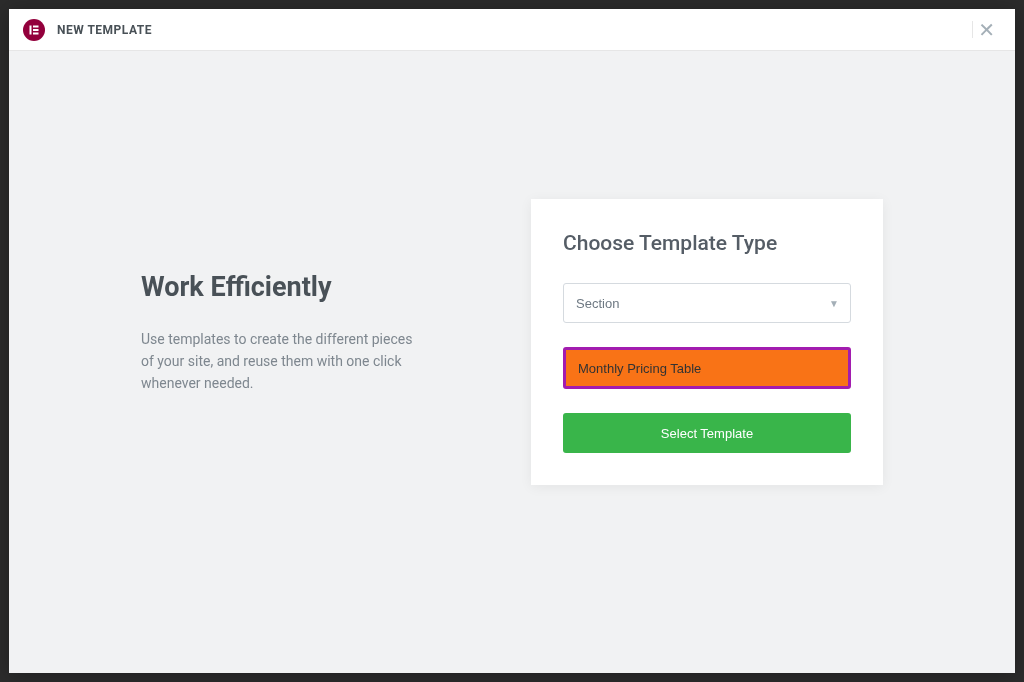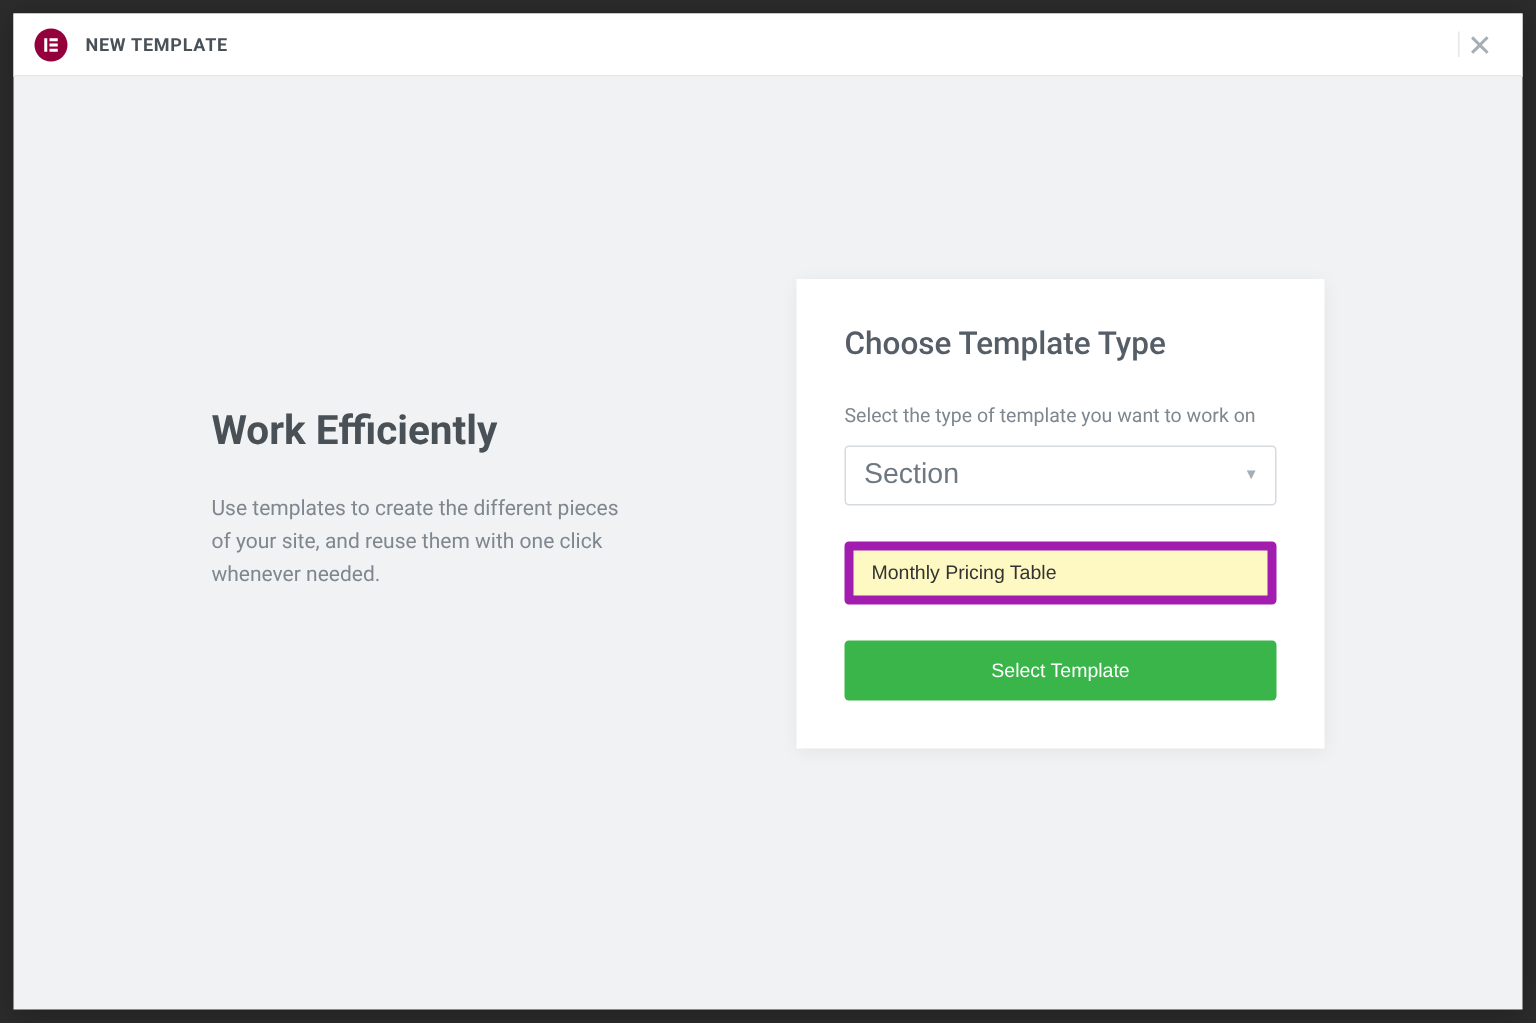--- a/index.html
+++ b/index.html
@@ -116,45 +116,45 @@
     .select-wrap {
       position: relative;
       margin-bottom: 24px;
     }
     .select {
       width: 100%;
       height: 40px;
       border: 1px solid #d5dadf;
       border-radius: 3px;
       padding: 0 12px;
-      font-size: 19px;
+      font-size: 13px;
       color: #6d7882;
       background: #ffffff;
       appearance: none;
       cursor: pointer;
       outline: none;
     }
     .select-caret {
       position: absolute;
       right: 12px;
       top: 50%;
       transform: translateY(-50%);
       pointer-events: none;
       color: #a4afb7;
       font-size: 10px;
     }
     .text-input {
       width: 100%;
       height: 42px;
-      border: 6px solid #a21caf;
+      border: 3px solid #a21caf;
       border-radius: 3px;
       padding: 0 12px;
       font-size: 13px;
       color: #333;
-      background: #fef9c3;
+      background: #f97316;
       outline: none;
       margin-bottom: 24px;
     }
     .text-input::placeholder { color: #a4afb7; }
     .btn {
       width: 100%;
       height: 40px;
       background: #39b54a;
       border: none;
       border-radius: 3px;
@@ -186,21 +186,20 @@
 
   <div class="content">
     <div class="left">
       <div class="heading-line2">Work Efficiently</div>
       <p class="description">Use templates to create the different pieces of your site, and reuse them with one click whenever needed.</p>
     </div>
 
     <div class="card">
       <h2 class="card-title">Choose Template Type</h2>
 
-      <label class="field-label">Select the type of template you want to work on</label>
       <div class="select-wrap">
         <select class="select">
           <option>Section</option>
         </select>
         <span class="select-caret">▼</span>
       </div>
 
       <input type="text" class="text-input" value="Monthly Pricing Table" style="">
 
       <button class="btn">Select Template</button>

